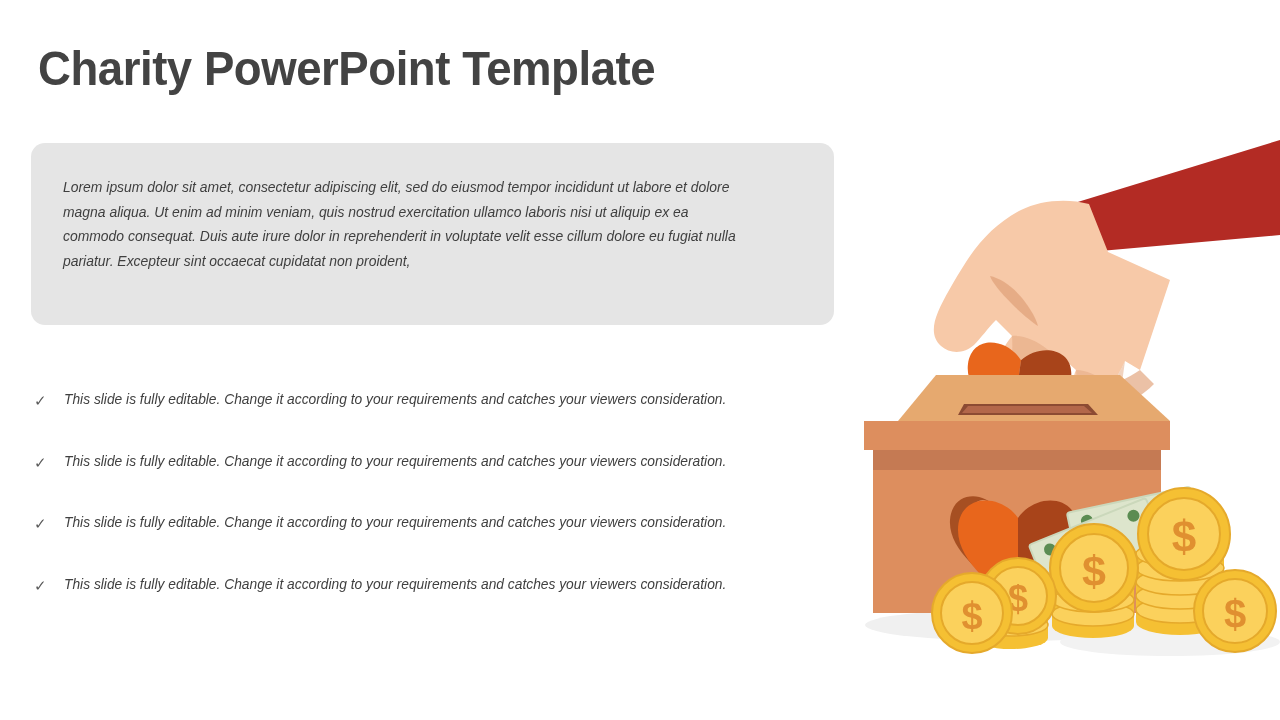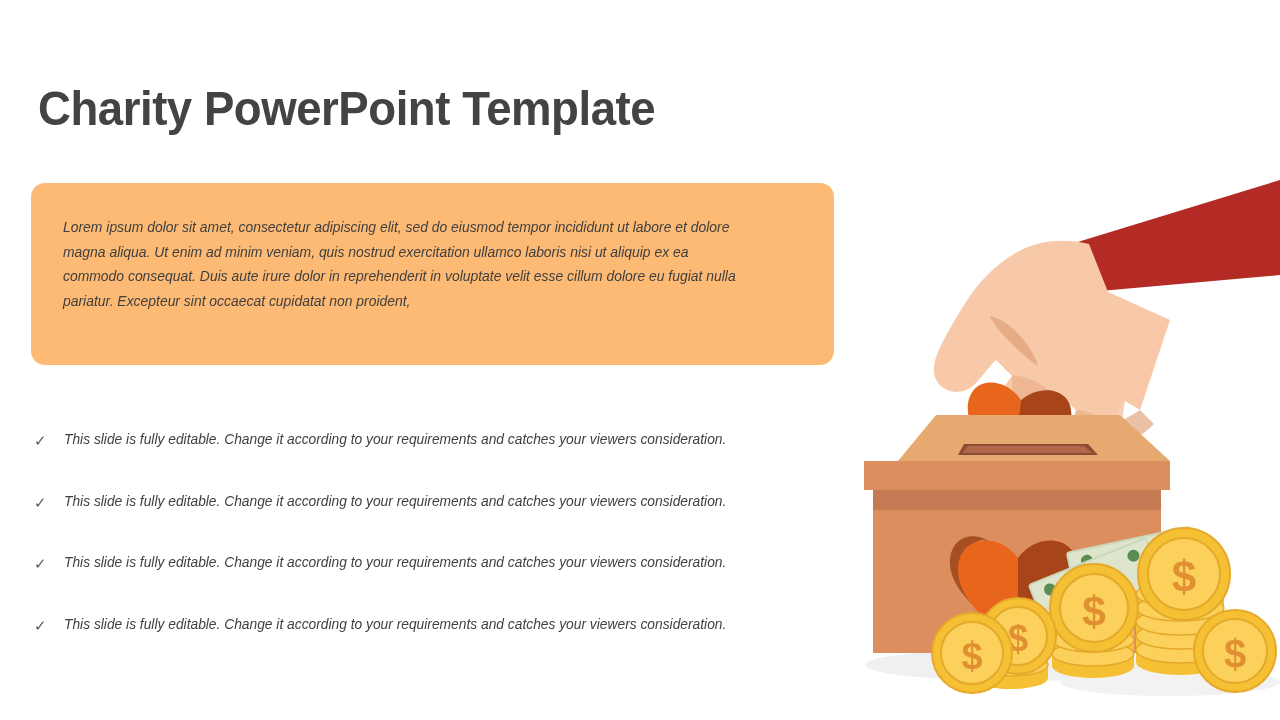--- a/index.html
+++ b/index.html
@@ -12,21 +12,20 @@
     height: 720px;
     position: relative;
     overflow: hidden;
     font-family: "Liberation Sans", sans-serif;
   }
 
   .slide {
     position: absolute;
     inset: 0;
     background: #ffffff;
-    margin-top: 40px;
   }
 
   
   .slide-title {
     position: absolute;
     left: 38px;
     top: 40px;
     width: 900px;
     font-family: "Liberation Sans", sans-serif;
     font-size: 49px;
@@ -39,21 +38,21 @@
     line-height: 1.15;
   }
 
   
   .body-box {
     position: absolute;
     left: 31px;
     top: 143px;
     width: 803px;
     height: 182px;
-    background: #fdba74;
+    background: #e5e5e5;
     border-radius: 14px;
   }
   .body-text {
     position: absolute;
     left: 32px;
     top: 32px;
     width: 728px;
     font-family: "Liberation Sans", sans-serif;
     font-style: italic;
     font-size: 14.8px;

